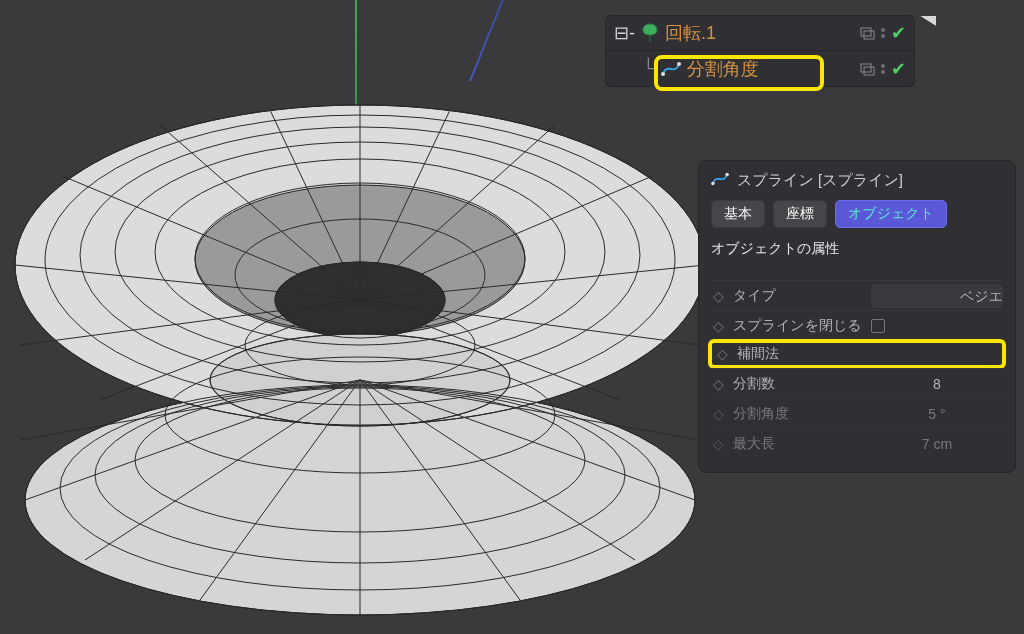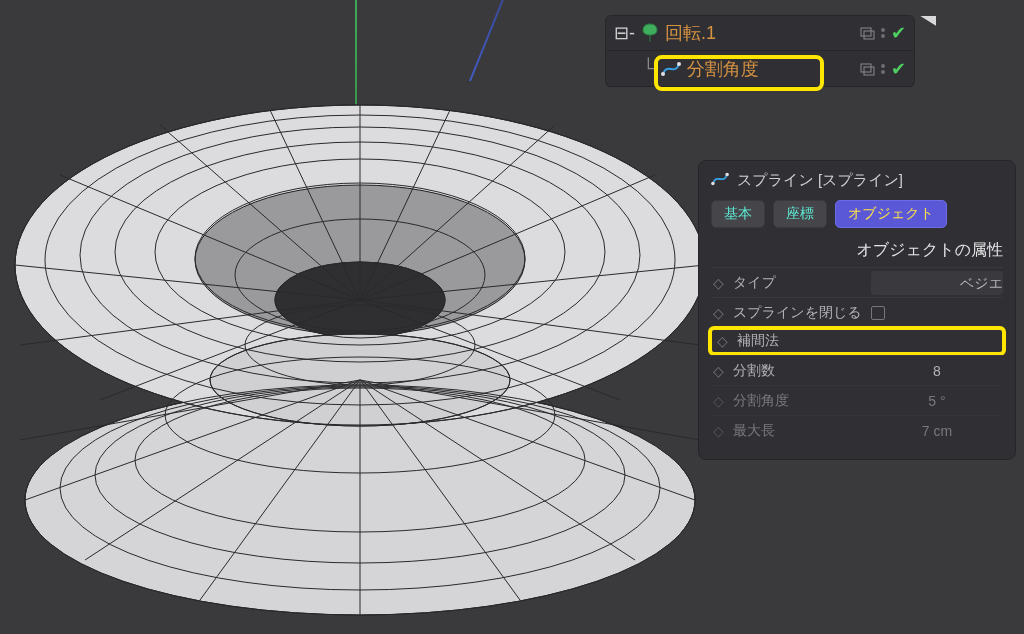--- a/index.html
+++ b/index.html
@@ -77,28 +77,28 @@
   .panel-header {
     display: flex;
     align-items: flex-start;
     gap: 8px;
     font-size: 15px;
     margin-bottom: 10px;
   }
   .tabs { display: flex; gap: 8px; margin-bottom: 12px; }
   .tab {
     background: #45454a;
-    color: #5eead4;
+    color: #ffffff;
     padding: 4px 12px;
     border-radius: 5px;
     font-size: 14px;
     border: 1px solid #3a3a3e;
   }
-  .tab.active { background: #5a58d6; color: #fde047; border-color: #6d6ce6; }
-  .section-title { margin: 6px 0 6px; font-size: 16px; color: #e6e6e9; text-align: right; }
+  .tab.active { background: #5a58d6; color: #5eead4; border-color: #6d6ce6; }
+  .section-title { margin: 6px 0 22px; font-size: 14px; color: #e6e6e9; }
   .prop {
     display: flex;
     align-items: center;
     height: 30px;
     border-top: 1px solid #3a3a3e;
     padding: 2px 0;
     gap: 8px;
     font-size: 14px;
     color: #b3b3b7;
   }

